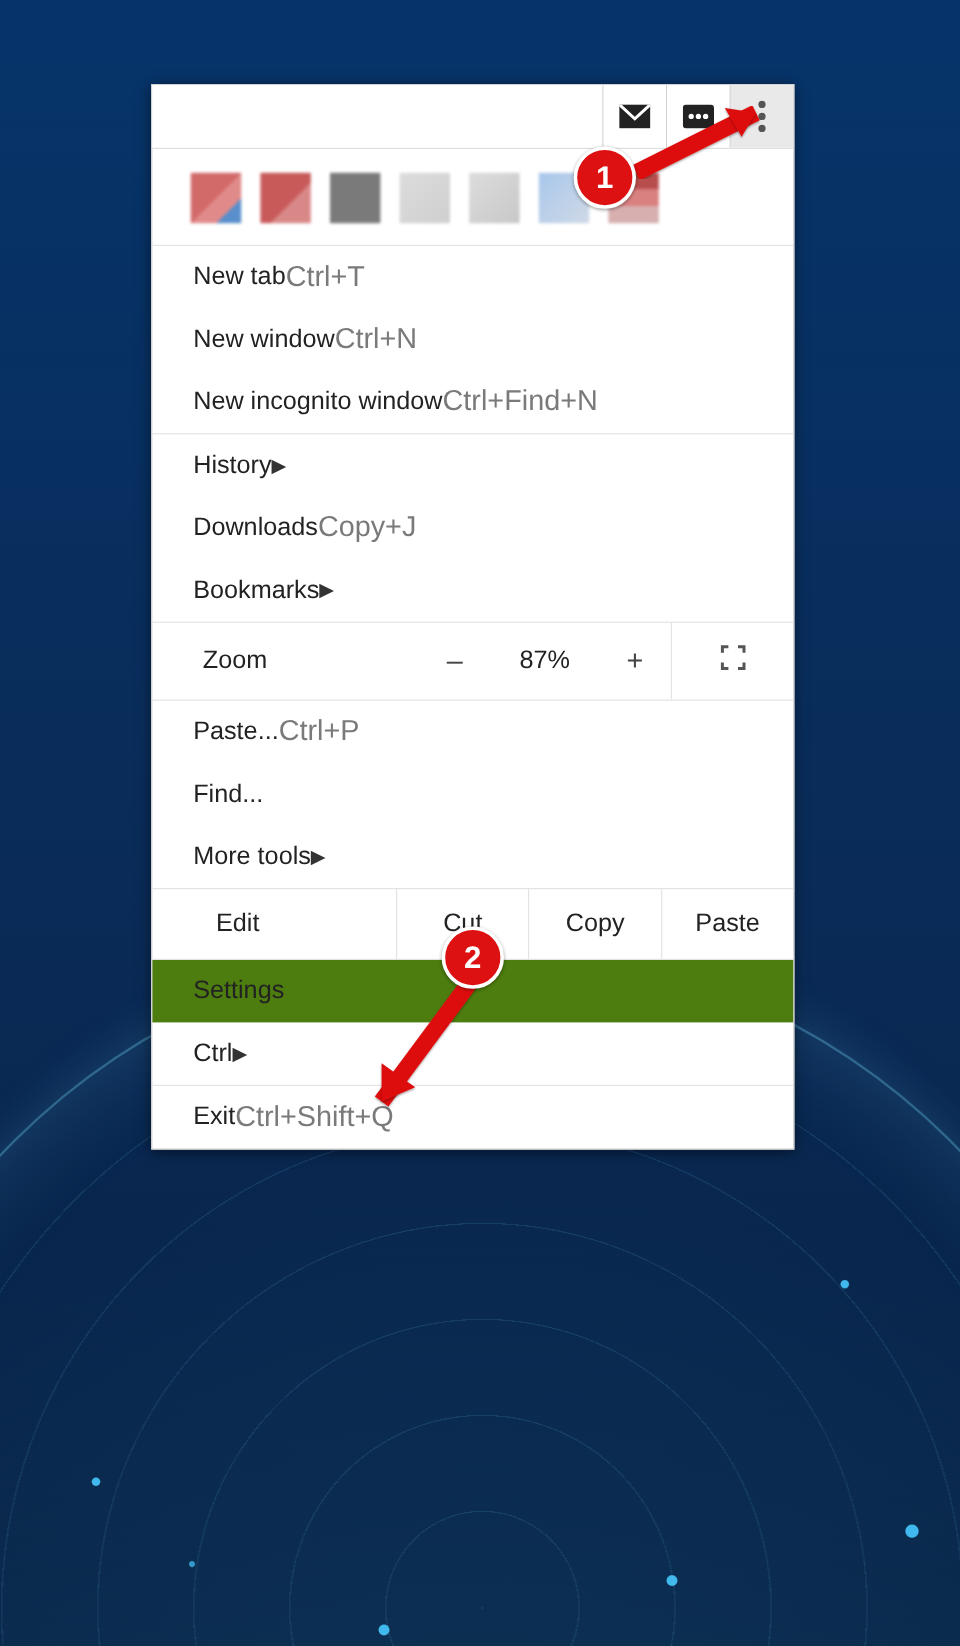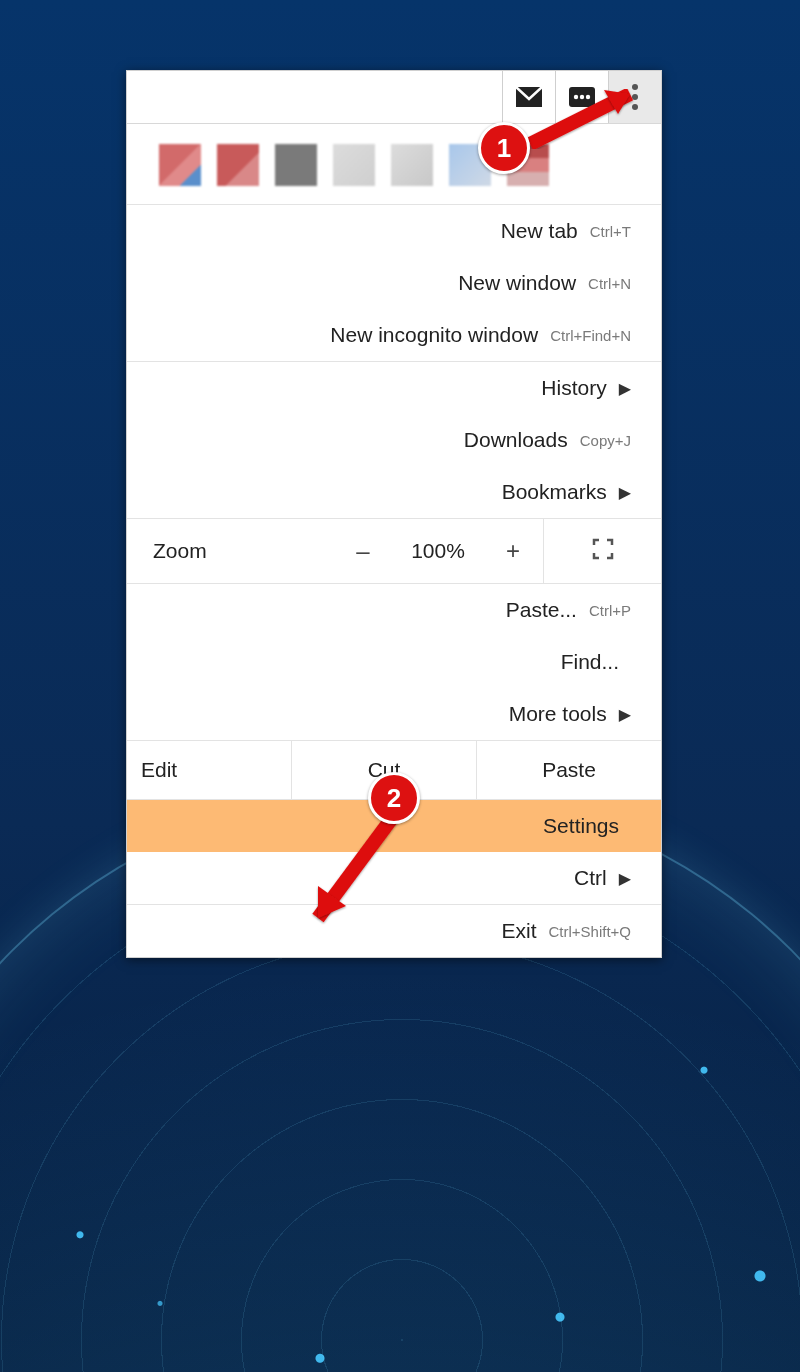--- a/index.html
+++ b/index.html
@@ -101,44 +101,43 @@
   
   .menu {
     font-size: 21px;
     color: #222;
   }
   .sect { border-bottom: 1px solid #e3e3e3; }
   .sect:last-child { border-bottom: none; }
   .item {
     display: flex;
     align-items: center;
-    justify-content: flex-end;
+    justify-content: flex-start;
     padding: 0 30px 0 34px;
     height: 52px;
     cursor: default;
-    gap: 12px;
-  }
-  .item.hl { background: #fdba74; }
-  .shortcut { color: #7a7a7a; font-size: 15px; }
+  }
+  .item.hl { background: #4d7c0f; }
+  .shortcut { color: #7a7a7a; font-size: 24px; }
   .arrow {
     color: #333;
     font-size: 16px;
   }
 
   
   .zoom-row {
     display: flex;
     align-items: stretch;
     height: 64px;
     border-bottom: 1px solid #e3e3e3;
   }
   .zoom-row .lbl {
     flex: 0 0 180px;
     display:flex; align-items:center;
-    padding-left:26px;
+    padding-left:42px;
   }
   .zoom-row .zbtn {
     flex: 0 0 60px;
     display:flex; align-items:center; justify-content:center;
     color:#444; font-size:24px;
   }
   .zoom-row .zval {
     flex: 0 0 90px;
     display:flex; align-items:center; justify-content:center;
     font-size:21px;
@@ -153,20 +152,21 @@
   .edit-row {
     display:flex;
     height:58px;
     align-items:stretch;
     border-bottom:1px solid #e3e3e3;
   }
   .edit-row .elbl {
     flex:0 0 150px;
     display:flex; align-items:center;
     padding-left:14px;
+    margin-left:39px;
   }
   .edit-row .ebtn {
     flex:1;
     display:flex; align-items:center; justify-content:center;
     border-left:1px solid #e3e3e3;
   }
 
   
   .anno { position:absolute; pointer-events:none; }
   .badge {
@@ -259,21 +259,21 @@
       </div>
       <div class="item">
         <span>Bookmarks</span>
         <span class="arrow">▶</span>
       </div>
     </div>
 
     <div class="zoom-row">
       <div class="lbl">Zoom</div>
       <div class="zbtn">–</div>
-      <div class="zval">100%</div>
+      <div class="zval">87%</div>
       <div class="zbtn">+</div>
       <div class="fs">
         <span>
           <svg width="24" height="24" viewBox="0 0 24 24" fill="none" stroke="#555" stroke-width="2.5">
             <path d="M3 8V3h5"></path>
               <path d="M21 8V3h-5"></path>
               <path d="M3 16v5h5"></path>
               <path d="M21 16v5h-5"></path>
           </svg>
         </span>
@@ -291,20 +291,21 @@
       </div>
       <div class="item">
         <span>More tools</span>
         <span class="arrow">▶</span>
       </div>
     </div>
 
     <div class="edit-row">
       <div class="elbl">Edit</div>
       <div class="ebtn">Cut</div>
+      <div class="ebtn">Copy</div>
       <div class="ebtn">Paste</div>
     </div>
 
     <div class="sect">
       <div class="item hl">
         <span>Settings</span>
         <span></span>
       </div>
       <div class="item">
         <span>Ctrl</span>

